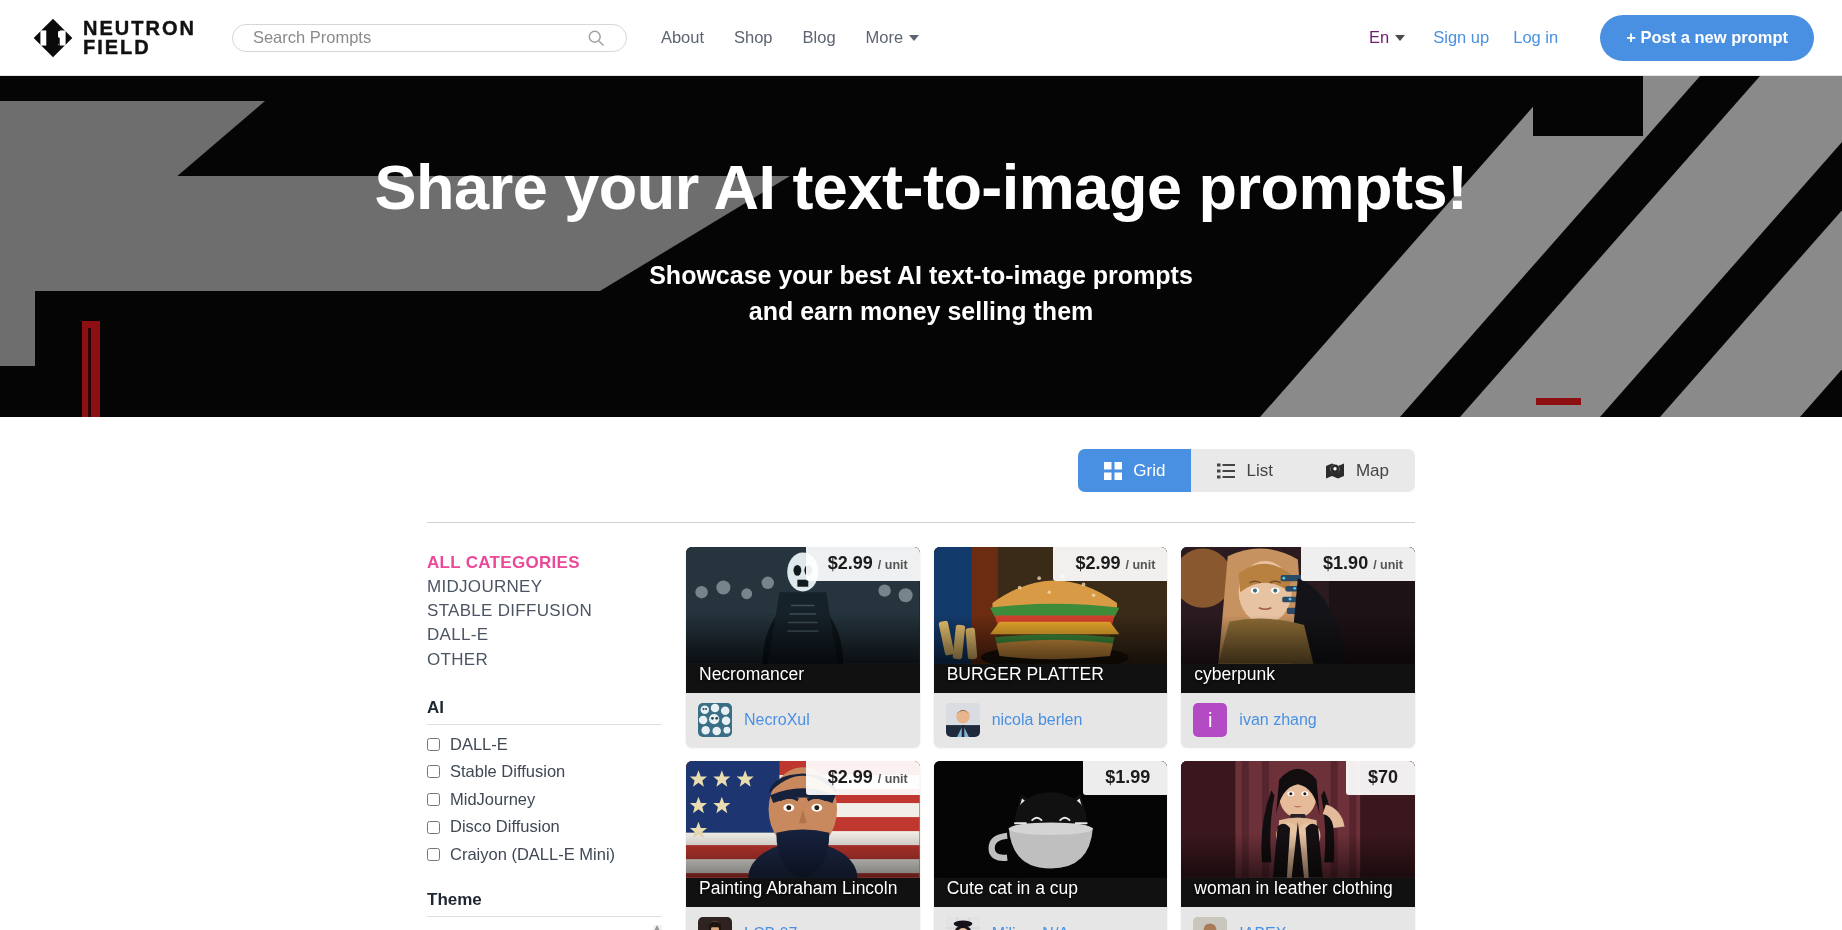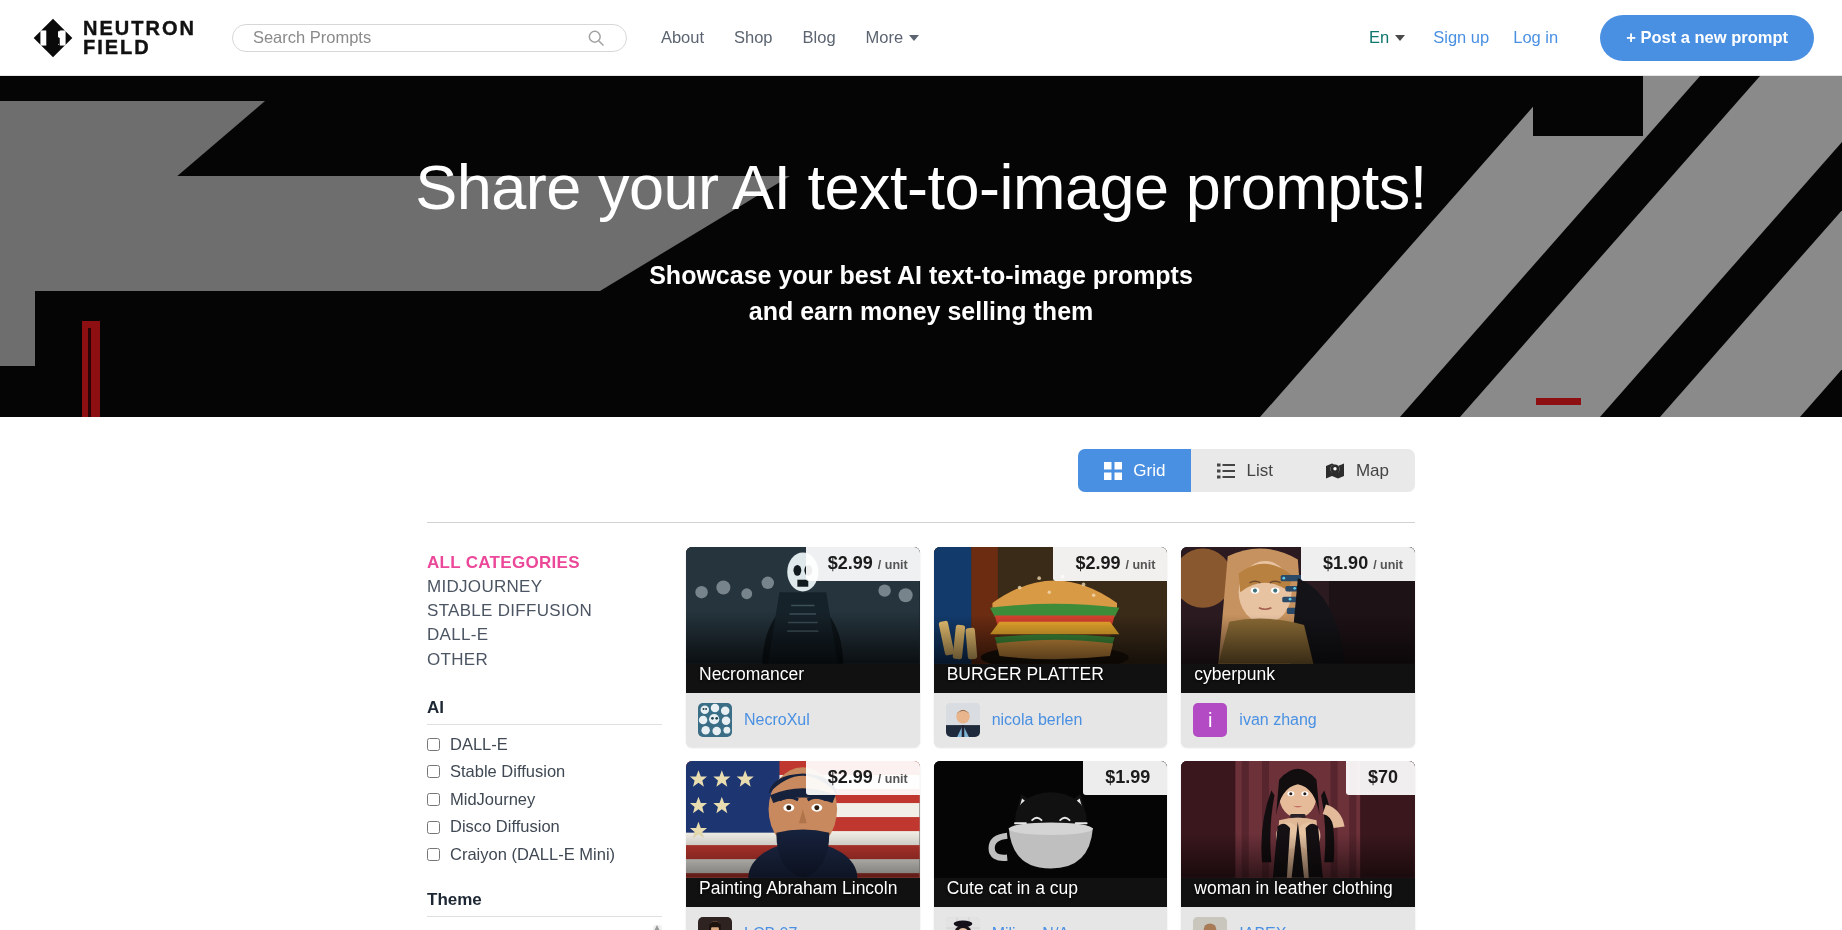--- a/index.html
+++ b/index.html
@@ -62,21 +62,21 @@
     border-right: 5px solid transparent;
     border-top: 6px solid #5b6470;
     display: inline-block;
   }
 
   .nav-right {
     margin-left: auto;
     display: flex; align-items: center; gap: 0;
   }
   .lang {
-    font-size: 16.5px; color: #0f766e; display: flex; align-items: center;
+    font-size: 16.5px; color: #701a75; display: flex; align-items: center;
     gap: 6px; margin-right: 28px; cursor: pointer;
   }
   .lang .caret { border-top-color: #4a4a4a; }
   .nav-right .lnk {
     font-size: 16.5px; color: #4a90e2; text-decoration: none; margin-right: 24px;
   }
   .post-btn {
     background: #4a90e2; color: #fff; border: none;
     font-size: 16.5px; font-weight: 700;
     padding: 0 26px; height: 46px; border-radius: 24px;
@@ -94,21 +94,21 @@
   }
   .hero-shapes { position: absolute; inset: 0; }
   .hero-inner {
     position: relative; z-index: 3;
     height: 100%;
     display: flex; flex-direction: column;
     align-items: center; justify-content: center;
     padding-bottom: 10px;
   }
   .hero-title {
-    color: #fff; font-weight: 400;
+    color: #fff; font-weight: 700;
     font-size: 63px; letter-spacing: -0.5px;
     line-height: 1.05;
     text-align: center;
     margin-bottom: 37px;
   }
   .hero-sub {
     color: #fff; font-weight: 700;
     font-size: 25px; line-height: 1.45;
     text-align: center;
   }

